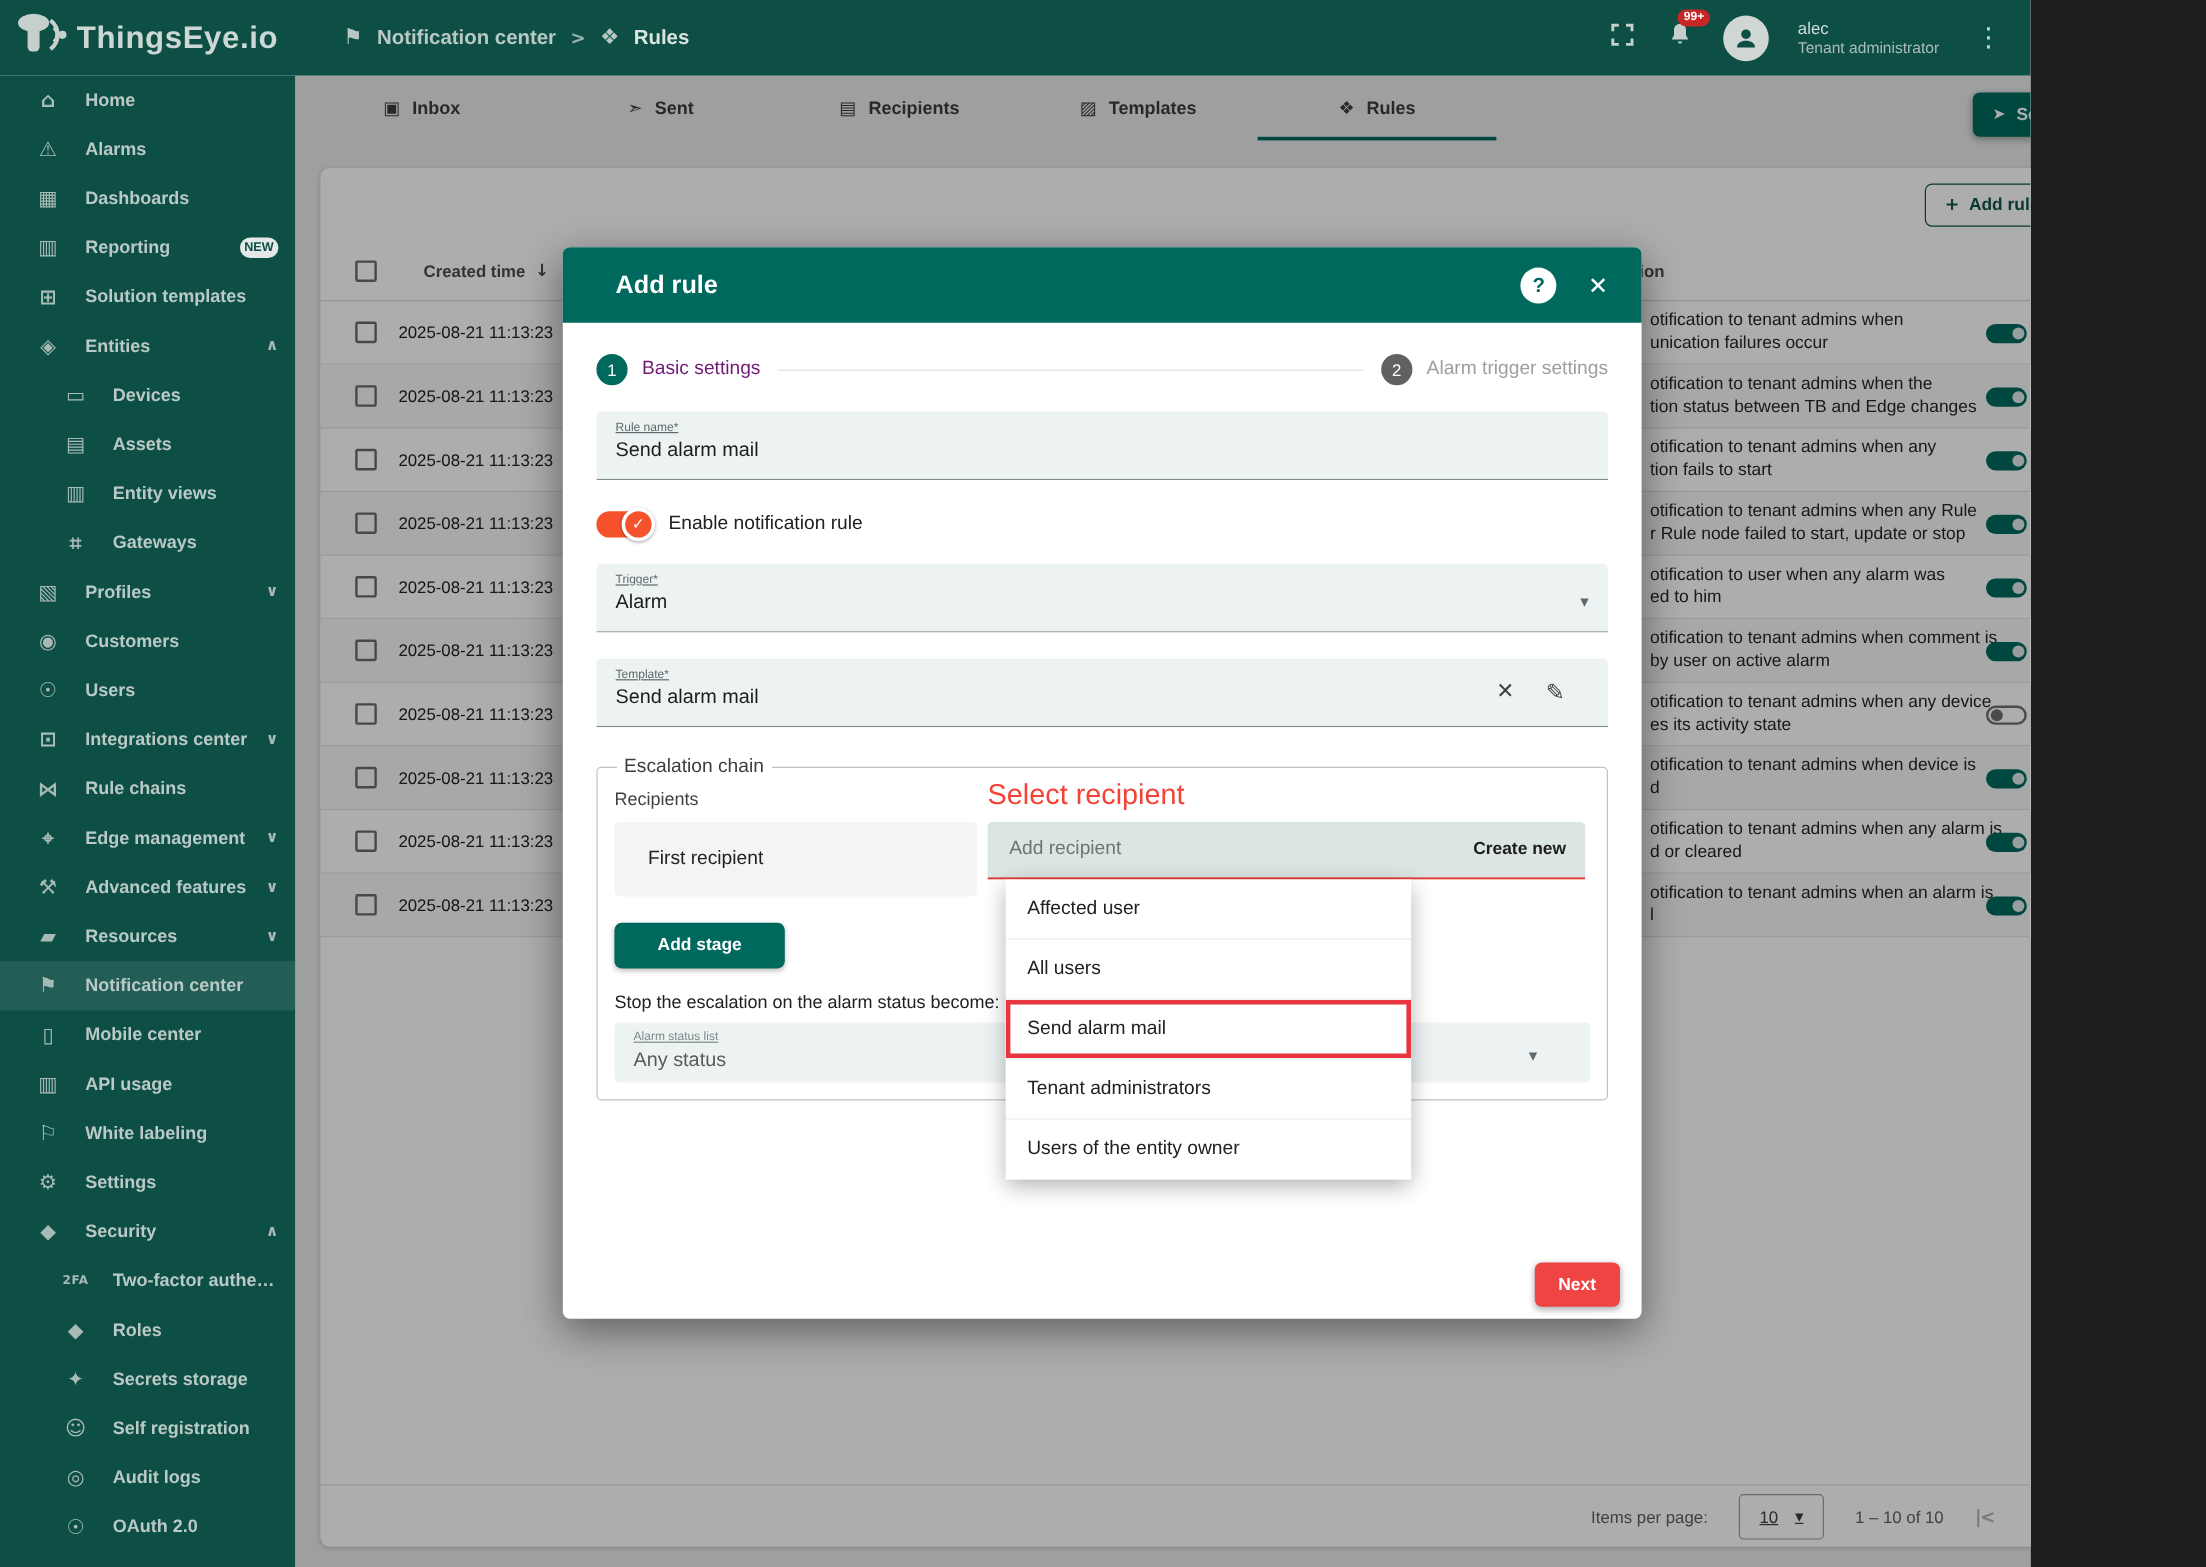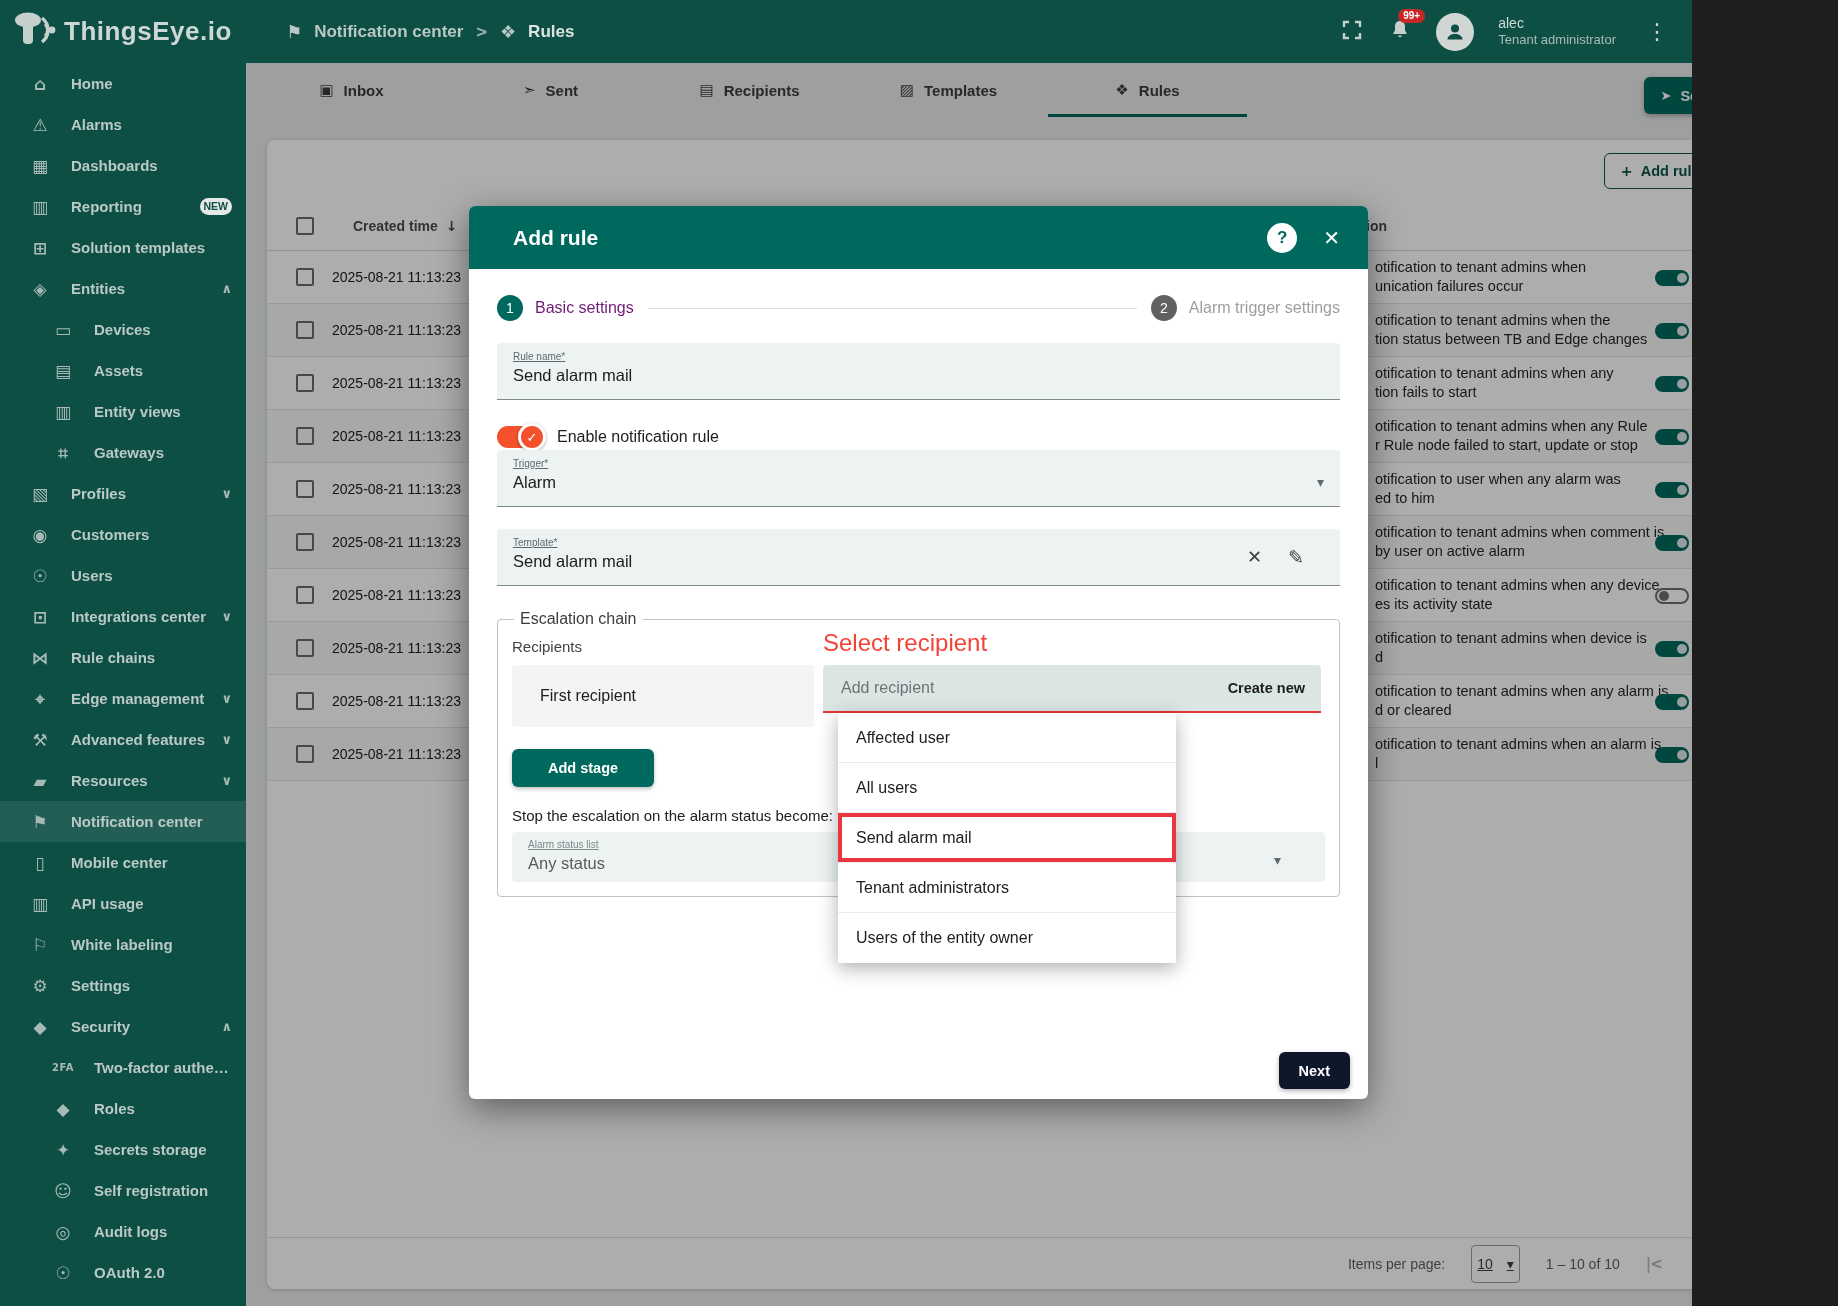--- a/index.html
+++ b/index.html
@@ -79,21 +79,21 @@
   .tgl:not(.on){border:2px solid #6f6f6f;}
   .tgl:not(.on)::after{content:"";position:absolute;left:2px;top:1px;width:10px;height:10px;border-radius:50%;background:#6f6f6f;}
   .row-ico{position:absolute;top:15px;width:22px;height:22px;cursor:pointer;}
   .ic-copy{left:1470px;}
   .ic-del{left:1514px;}
 
   .paginator{position:absolute;left:0;bottom:0;width:100%;height:52px;border-top:1px solid #dedede;
              display:flex;align-items:center;justify-content:flex-end;gap:26px;padding-right:24px;
              box-sizing:border-box;font-size:14px;color:#5f5f5f;}
   .psize{display:flex;align-items:center;gap:14px;border:1px solid #9e9e9e;border-radius:4px;
-         height:36px;padding:0 5px;color:#3f3f3f;text-decoration:underline;}
+         height:36px;padding:0 16px;color:#3f3f3f;text-decoration:underline;}
   .pg-arrows{display:flex;gap:30px;color:#b5b5b5;font-size:15px;font-weight:bold;letter-spacing:-1px;}
 
   .scrim{position:absolute;left:0;top:0;width:100%;height:100%;background:rgba(0,0,0,.32);z-index:40;}
 
   
   .modal{position:absolute;left:469px;top:206px;width:899px;height:893px;background:#fff;border-radius:6px;
          box-shadow:0 10px 34px rgba(0,0,0,.45);z-index:50;}
   .m-header{height:63px;background:#00695e;border-radius:6px 6px 0 0;display:flex;align-items:center;
             padding:0 28px 0 44px;box-sizing:border-box;}
   .m-title{color:#fff;font-size:21px;font-weight:bold;}
@@ -110,21 +110,21 @@
   .step{display:flex;align-items:center;gap:12px;}
   .step1 .step-lbl{font-size:16px;color:#701a75;}
   .step2 .step-lbl{font-size:16px;color:#9e9e9e;}
   .step-line{flex:1;height:1px;background:#e0e0e0;}
 
   .field{background:#edf3f3;border-bottom:1px solid #7f8a88;border-radius:4px 4px 0 0;height:57px;
          box-sizing:border-box;padding:8px 16px 0 16px;position:relative;}
   .f-label{font-size:10px;color:#5c6b69;text-decoration:underline;}
   .f-value{font-size:16.5px;color:#1c1c1c;margin-top:4px;}
   .f-rule{margin-top:22px;}
-  .f-trigger{}
+  .f-trigger{margin-top:20px;}
   .f-template{margin-top:22px;}
   .f-caret{position:absolute;right:16px;top:24px;color:#5f6b6a;font-size:14px;}
   .f-ic{position:absolute;top:17px;font-size:18px;color:#424242;cursor:pointer;}
   .f-x{right:78px;}
   .f-pen{right:36px;font-size:19px;}
 
   .toggle-row{display:flex;align-items:center;gap:14px;margin-top:24px;height:26px;}
   .en-toggle{width:46px;height:22px;border-radius:12px;background:#f4512c;position:relative;flex:0 0 auto;}
   .en-knob{position:absolute;right:-3px;top:-3px;width:22px;height:22px;border-radius:50%;background:#f4512c;
            border:3px solid #fff;box-shadow:0 1px 3px rgba(0,0,0,.35);color:#fff;font-size:13px;
@@ -152,21 +152,21 @@
 
   .stage-btn{margin-top:22px;height:38px;background:#00695e;color:#fff;border:none;border-radius:6px;
              font-size:14.5px;font-weight:bold;padding:0 36px;cursor:pointer;box-shadow:0 2px 4px rgba(0,0,0,.25);
              font-family:inherit;display:block;}
   .stop-lbl{margin-top:20px;font-size:15px;color:#212121;}
   .alarm-field{margin-top:8px;height:50px;background:#edf3f3;border-radius:4px;position:relative;
                padding:7px 16px 0 16px;box-sizing:border-box;}
   .alarm-field .f-label{color:#7c8a88;}
   .alarm-field .f-value{color:#5a5a5a;}
   .alarm-caret{position:absolute;right:44px;top:20px;color:#5f6b6a;font-size:14px;}
-  .next-btn{position:absolute;right:18px;bottom:10px;height:37px;background:#0f172a;color:#fff;border:none;
+  .next-btn{position:absolute;right:18px;bottom:10px;height:37px;background:#ef4444;color:#fff;border:none;
             border-radius:6px;font-size:14.5px;font-weight:bold;padding:0 20px;cursor:pointer;
             box-shadow:0 2px 5px rgba(0,0,0,.3);font-family:inherit;}
 </style>
 </head>
 <body>
 
 <div class="app">
 
   <header class="topbar">
     <div class="logo-wrap">

